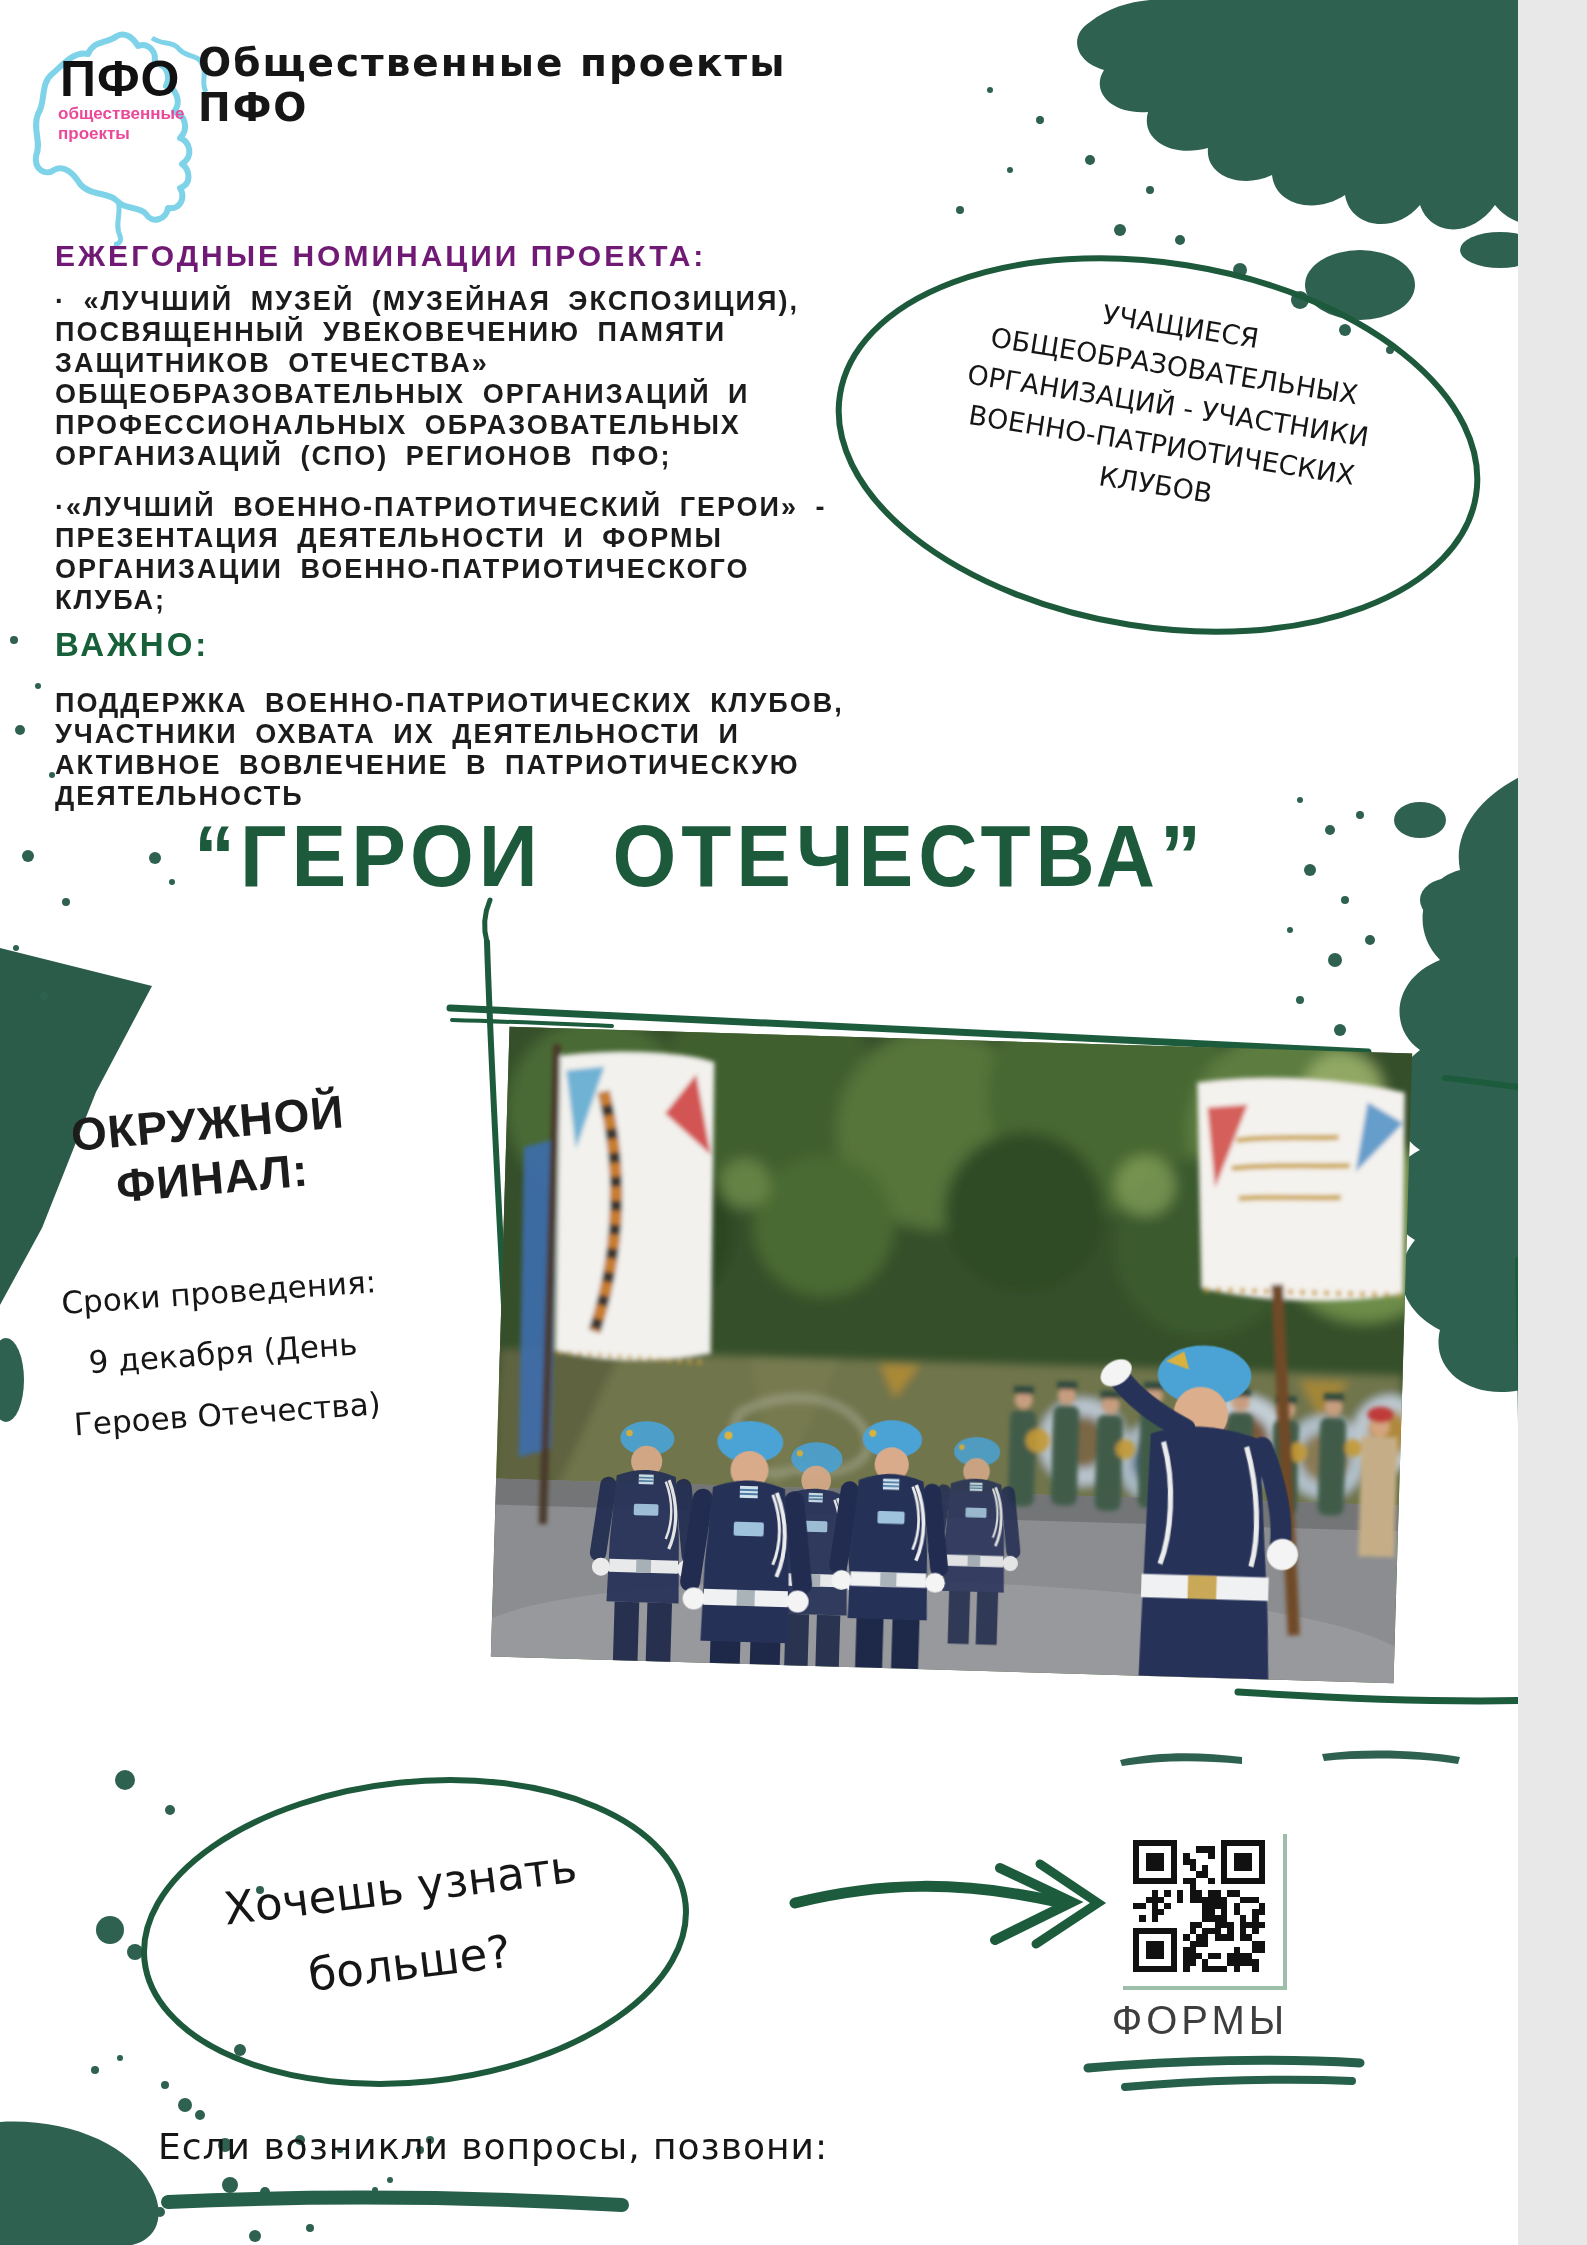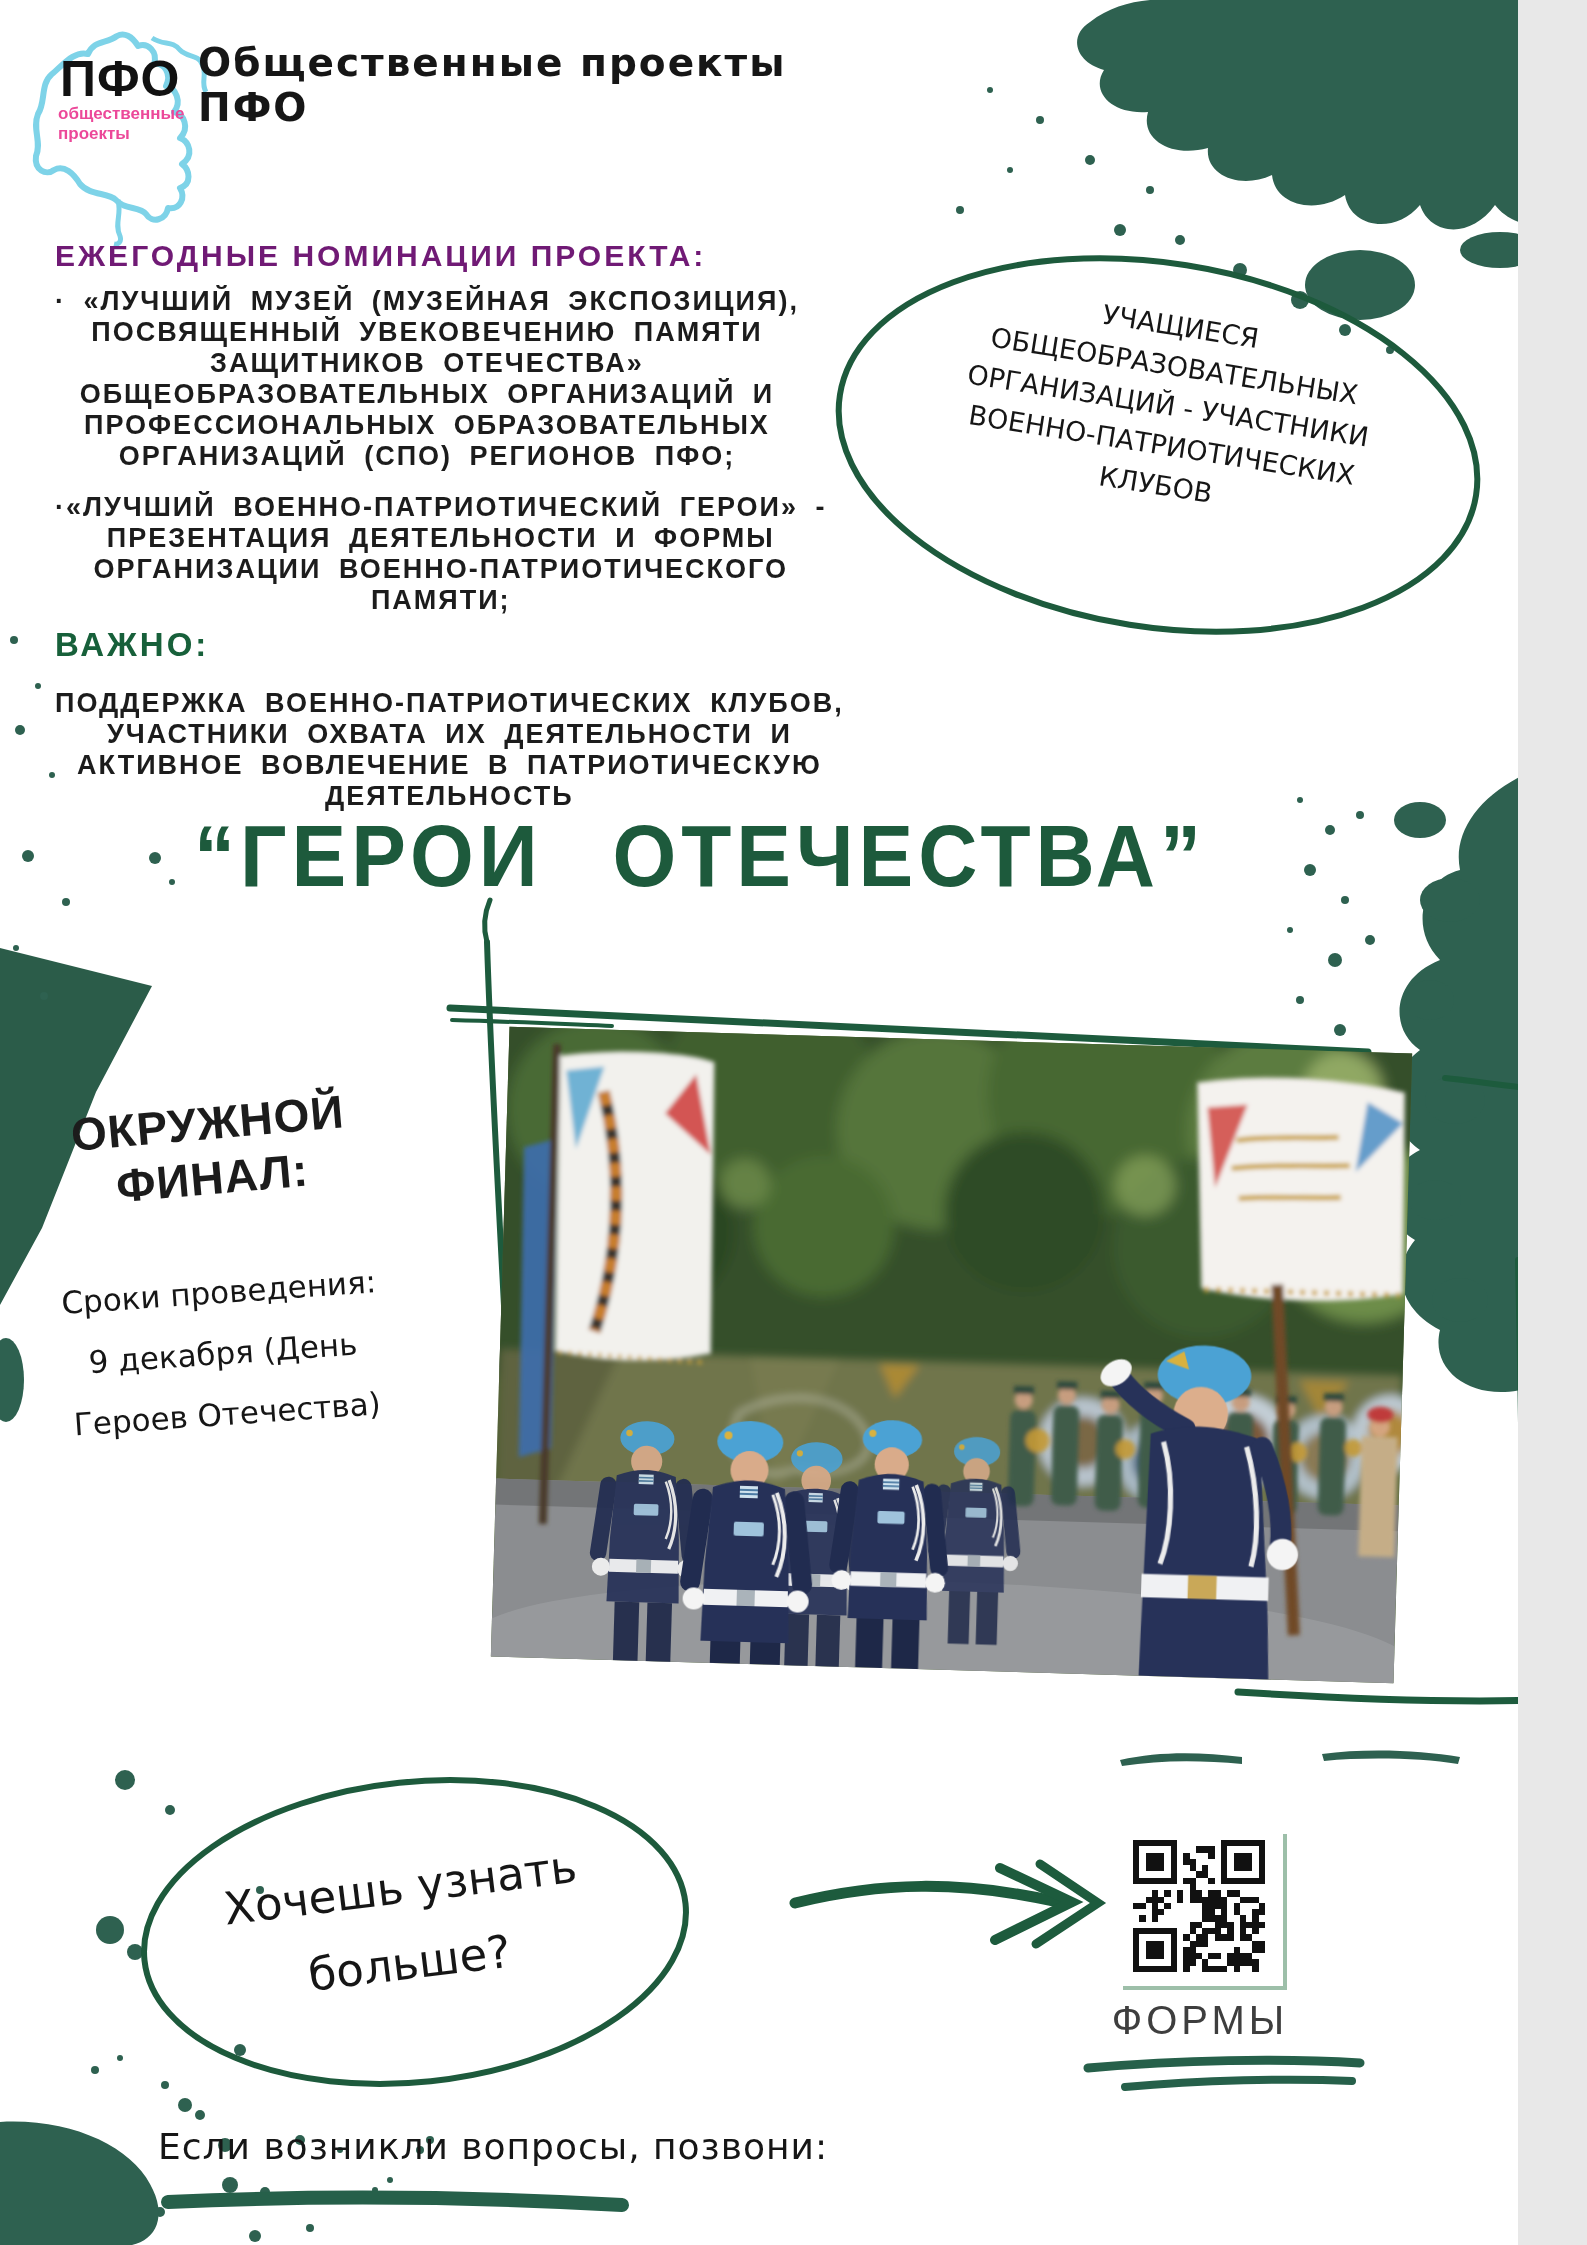--- a/index.html
+++ b/index.html
@@ -11,21 +11,21 @@
   .hand{font-family:"DejaVu Sans",sans-serif;color:#161616;}
   
   .logo{left:22px;top:12px;width:200px;height:230px;}
   .logo-abbr{position:absolute;left:38px;top:38px;font-size:50px;font-weight:bold;color:#111;
              font-family:"Liberation Sans",sans-serif;letter-spacing:1px;}
   .logo-cap{position:absolute;left:36px;top:92px;font-size:17px;font-weight:bold;color:#ec4899;line-height:20px;
             font-family:"Liberation Sans",sans-serif;}
   .header-title{left:198px;top:40px;width:640px;font-size:39px;letter-spacing:2px;font-weight:bold;}
   
   .nom-heading{left:55px;top:239px;font-size:30px;letter-spacing:3px;color:#701a75;text-align:right;}
-  .para{left:55px;line-height:31px;font-size:27px;letter-spacing:2px;word-spacing:8px;text-align:center;}
+  .para{left:55px;line-height:31px;font-size:27px;letter-spacing:2px;word-spacing:8px;}
   .bullet1{top:286px;}
   .bullet2{top:492px;}
   .important-heading{left:55px;top:626px;font-size:33px;letter-spacing:3px;color:#17603a;}
   .important-text{top:688px;}
   
   .bubble{left:828px;top:240px;width:680px;height:410px;}
   .bubble-text{position:absolute;left:30px;top:66px;width:620px;text-align:center;font-size:27px;
                line-height:40px;transform:rotate(9deg);}
   
   .main-title{left:40px;top:806px;width:1320px;text-align:center;font-size:82px;letter-spacing:5px;
@@ -212,21 +212,21 @@
     <div>ЗАЩИТНИКОВ ОТЕЧЕСТВА»</div>
     <div>ОБЩЕОБРАЗОВАТЕЛЬНЫХ ОРГАНИЗАЦИЙ И</div>
     <div>ПРОФЕССИОНАЛЬНЫХ ОБРАЗОВАТЕЛЬНЫХ</div>
     <div>ОРГАНИЗАЦИЙ (СПО) РЕГИОНОВ ПФО;</div>
   </div>
 
   <div class="abs stencil para bullet2">
     <div>·«ЛУЧШИЙ ВОЕННО-ПАТРИОТИЧЕСКИЙ ГЕРОИ» -</div>
     <div>ПРЕЗЕНТАЦИЯ ДЕЯТЕЛЬНОСТИ И ФОРМЫ</div>
     <div>ОРГАНИЗАЦИИ ВОЕННО-ПАТРИОТИЧЕСКОГО</div>
-    <div>ПАМЯТИ;</div>
+    <div>КЛУБА;</div>
   </div>
 
   <div class="abs stencil important-heading">ВАЖНО:</div>
 
   <div class="abs stencil para important-text">
     <div>ПОДДЕРЖКА ВОЕННО-ПАТРИОТИЧЕСКИХ КЛУБОВ,</div>
     <div>УЧАСТНИКИ ОХВАТА ИХ ДЕЯТЕЛЬНОСТИ И</div>
     <div>АКТИВНОЕ ВОВЛЕЧЕНИЕ В ПАТРИОТИЧЕСКУЮ</div>
     <div>ДЕЯТЕЛЬНОСТЬ</div>
   </div>

